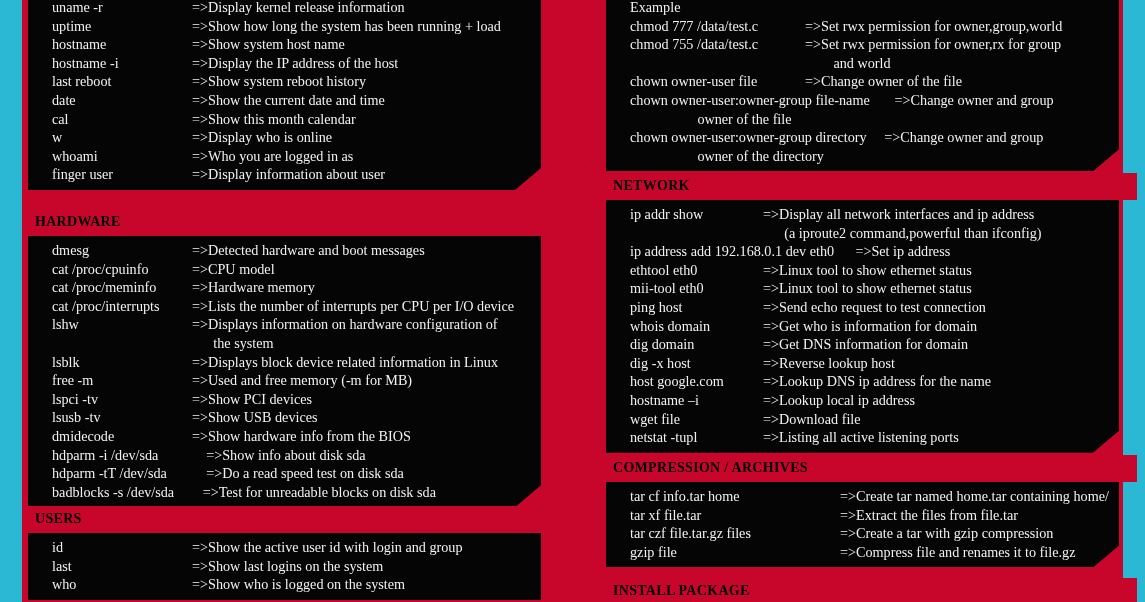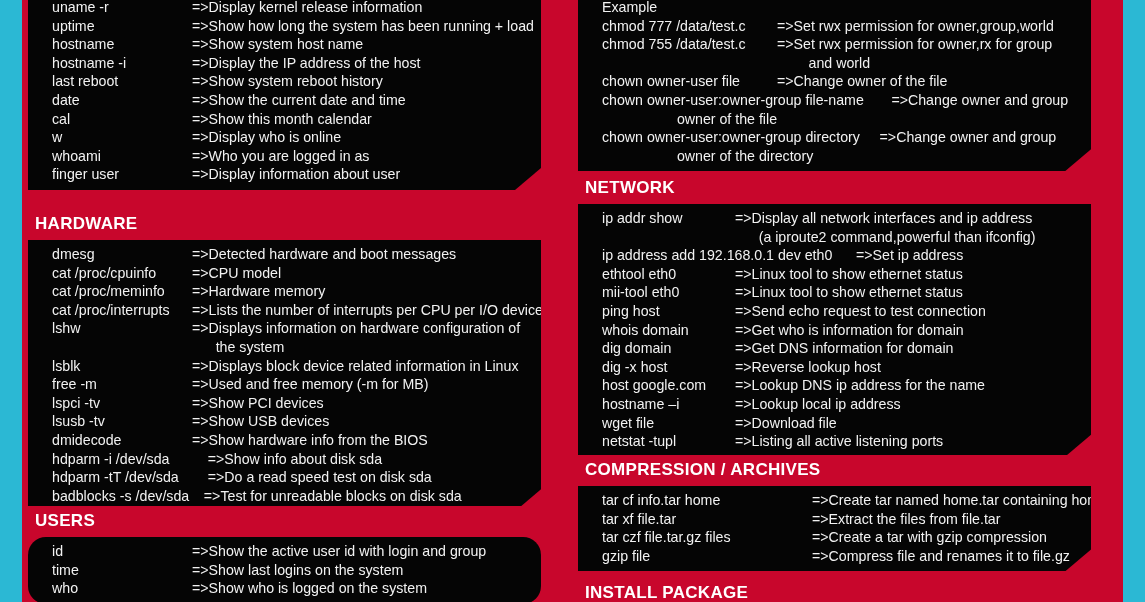--- a/index.html
+++ b/index.html
@@ -6,77 +6,76 @@
     margin: 0;
     padding: 0;
     background: #c8062c;
   }
   #page {
     position: relative;
     width: 1145px;
     height: 602px;
     overflow: hidden;
     background: #c8062c;
-    font-family: Liberation Sans, sans-serif;
+    font-family: Liberation Serif, serif;
   }
   
   .strip {
     position: absolute;
     top: 0;
     bottom: 0;
     width: 22px;
     background: #2bb8d4;
   }
   .strip.left  { left: 0; }
   .strip.right { right: 0; }
 
   .col {
     position: absolute;
     top: 0;
     bottom: 0;
     width: 537px;
   }
   .col.left  { left: 22px; }
-  .col.right { left: 572px; }
+  .col.right { left: 600px; }
 
   
   .redfield {
     position: absolute;
     top: 0; left: 0; right: 0; bottom: 0;
     background: #c8062c;
   }
 
   .section {
     position: absolute;
     left: 0;
     width: 100%;
   }
 
   .sect-header {
-    color: #ffffff;
-    font-size: 17px;
+    color: #000000;
+    font-size: 14px;
     font-weight: bold;
     letter-spacing: 0.3px;
     padding: 5px 0 6px 13px;
     background: #c8062c;
   }
 
   .panel {
     position: relative;
     background: #050505;
     color: #f2f2f2;
     padding: 5px 0 6px 0;
     margin: 0 18px 0 6px;
     -webkit-clip-path: polygon(0 0, 100% 0, 100% calc(100% - 22px), calc(100% - 26px) 100%, 0 100%);
     clip-path: polygon(0 0, 100% 0, 100% calc(100% - 22px), calc(100% - 26px) 100%, 0 100%);
   }
   .panel.flat {
     -webkit-clip-path: none;
     clip-path: none;
-    border-radius: 18px;
   }
 
   .row {
     display: flex;
     align-items: flex-start;
     line-height: 18.6px;
     font-size: 14.2px;
     white-space: pre;
   }
   .cmd {
@@ -219,21 +218,21 @@
     </div>
 
     <div class="section" style="top:506px;">
       <div class="sect-header">USERS</div>
       <div class="panel flat">
         <div class="row">
           <span class="cmd">id</span>
           <span class="desc">=&gt;Show the active user id with login and group</span>
         </div>
         <div class="row">
-          <span class="cmd">time</span>
+          <span class="cmd">last</span>
           <span class="desc">=&gt;Show last logins on the system</span>
         </div>
         <div class="row">
           <span class="cmd">who</span>
           <span class="desc">=&gt;Show who is logged on the system</span>
         </div>
       </div>
     </div>
 
   </div>

